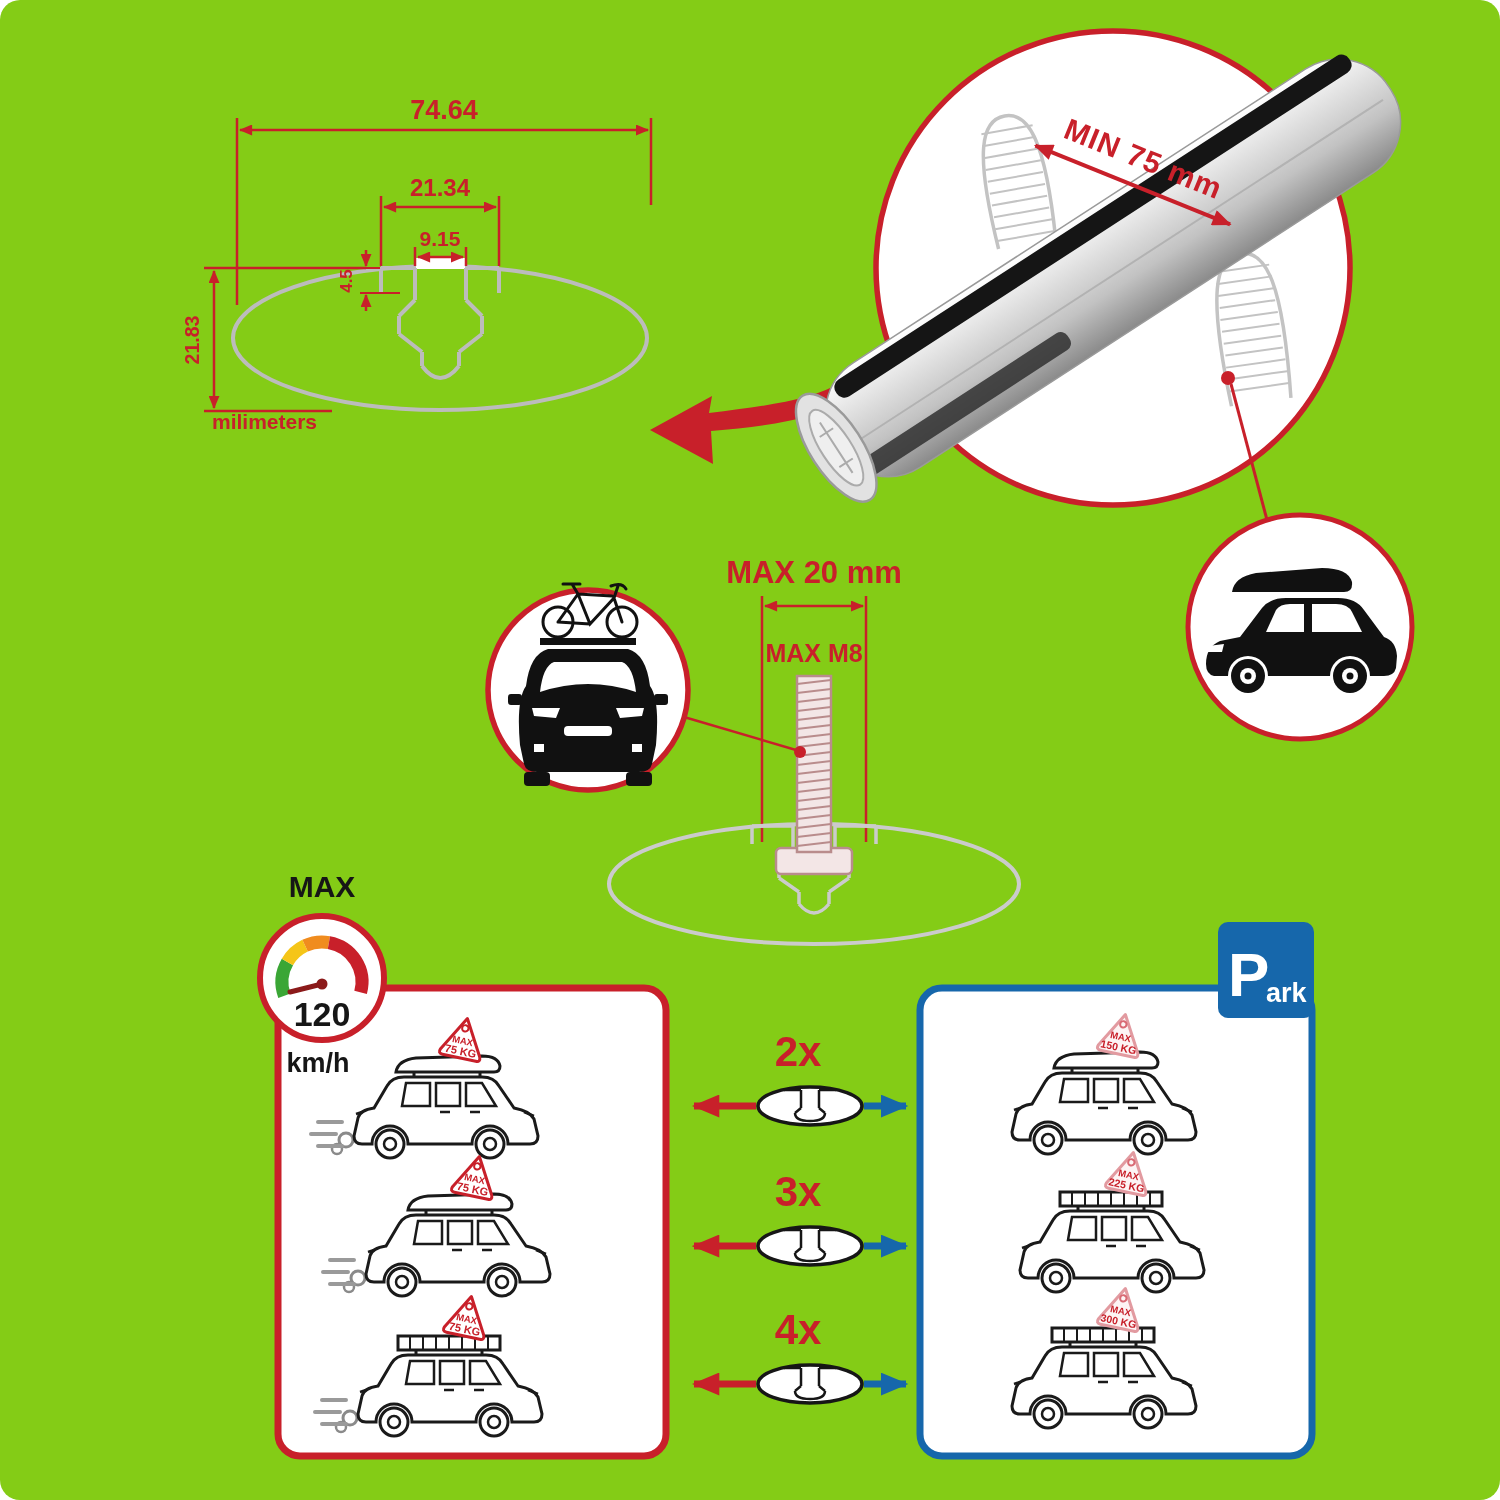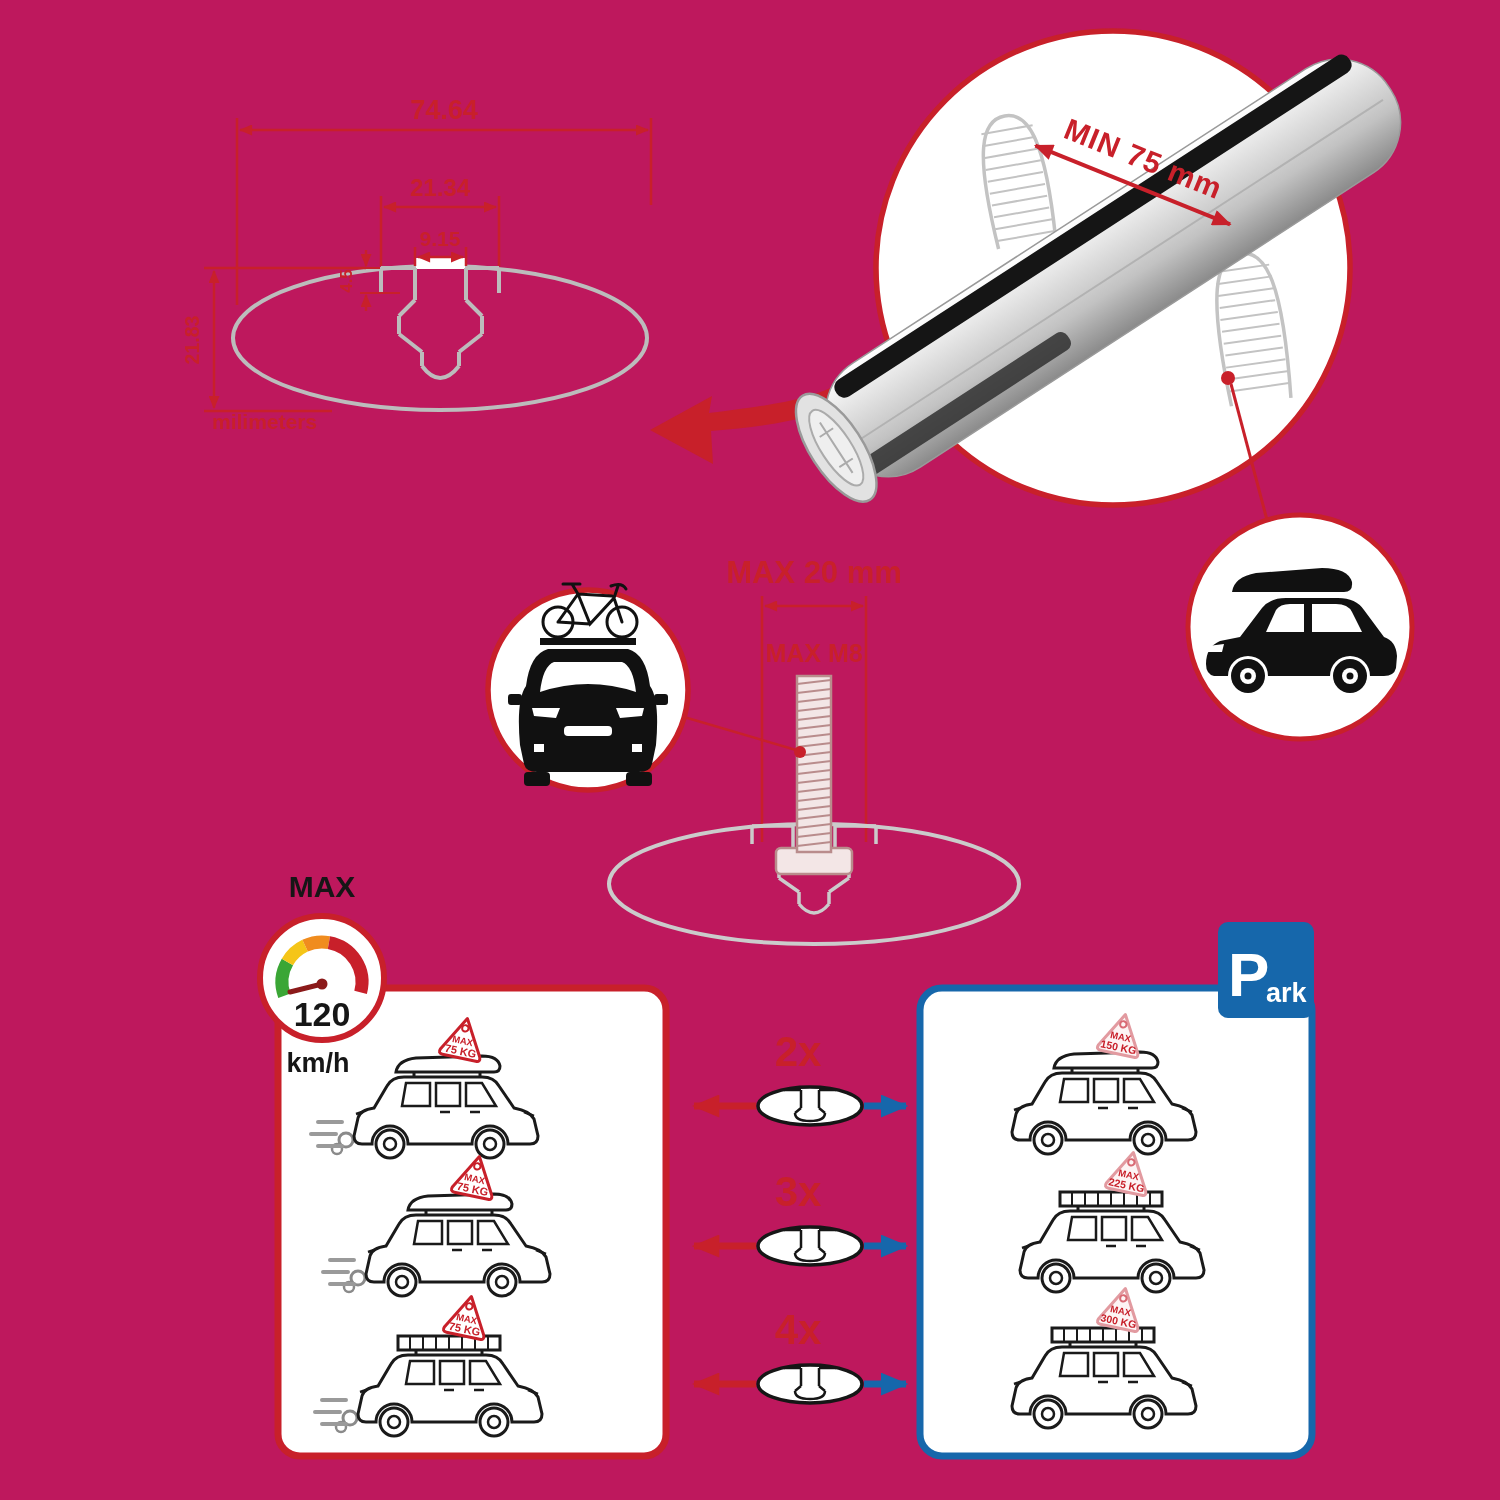--- a/index.html
+++ b/index.html
@@ -1,16 +1,16 @@
 <!DOCTYPE html>
 <html><head>
 <meta charset="utf-8">
 <style>
   html,body { margin:0; padding:0; background:#ffffff; }
-  .canvas { position:relative; width:1500px; height:1500px; background:#be185d; overflow:hidden; }
+  .canvas { position:relative; width:1500px; height:1500px; background:#84cc16; overflow:hidden;border-radius:20px; }
   svg { display:block; }
   text { font-family:"Liberation Sans", sans-serif; }
   .dim-red   { fill:#c8202a; font-weight:700; }
   .lbl-red   { fill:#c8202a; font-weight:700; }
   .lbl-black { fill:#161616; font-weight:700; }
   .lbl-white { fill:#ffffff; font-weight:700; }
   .tag-txt   { fill:#c8202a; font-weight:700; }
 </style>
 </head>
 <body>

